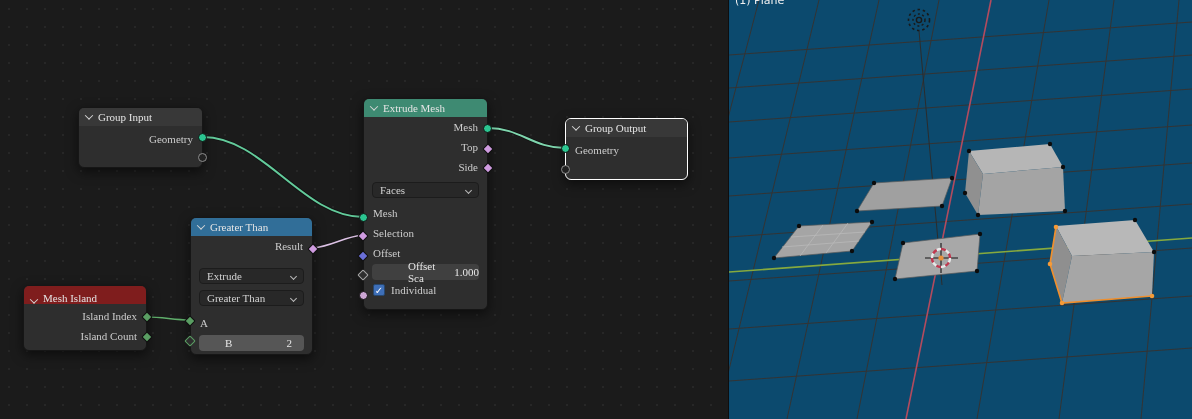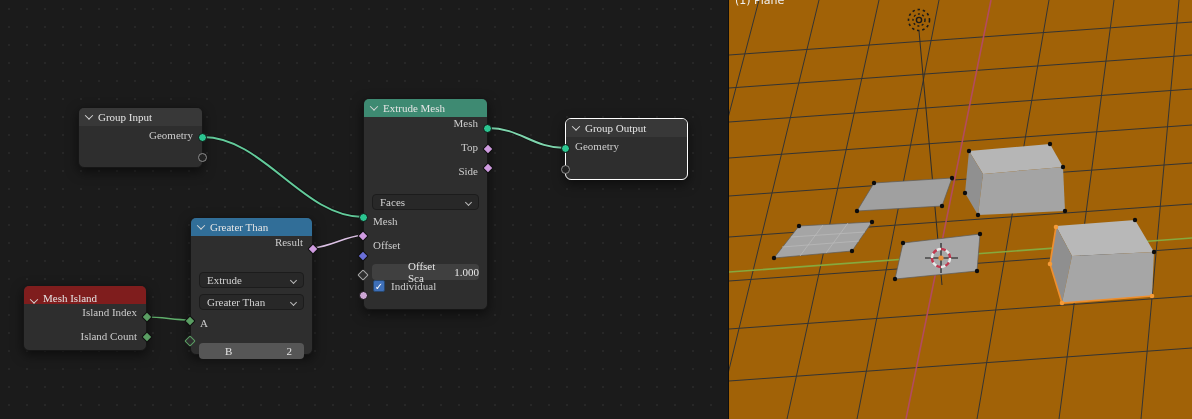--- a/index.html
+++ b/index.html
@@ -17,21 +17,21 @@
           box-shadow:0 4px 12px rgba(0,0,0,.55); font-size:11px; color:#cccccc; }
   .node.active { border:1px solid #ffffff; }
   .node-header { height:18px; display:flex; align-items:center; gap:6px; padding:0 7px;
                  border-radius:5px 5px 0 0; color:#e4e4e4; font-size:11px; white-space:nowrap; }
   .hdr-grey   { background:#383838; }
   .hdr-teal   { background:#3e8a72; }
   .hdr-blue   { background:#316e98; }
   .hdr-red    { background:#7f1d1d;align-items:flex-end; }
   .chev { width:6px; height:6px; border-left:1.5px solid #d6d6d6; border-bottom:1.5px solid #d6d6d6;
           transform:rotate(-45deg) translate(1px,-1px); flex:0 0 auto; }
-  .row { height:20px; display:flex; align-items:flex-end; padding:12px 9px; white-space:nowrap; }
+  .row { height:20px; display:flex; align-items:center; padding:0 9px; white-space:nowrap; }
   .row.out { justify-content:flex-end; }
 
   .dropdown { height:16px; margin:0 8px; background:#282828; border:1px solid #1c1c1c; border-radius:4px;
               display:flex; align-items:center; justify-content:space-between; padding:0 7px; color:#d2d2d2; }
   .dd-chev { width:5px; height:5px; border-left:1.3px solid #b9b9b9; border-bottom:1.3px solid #b9b9b9;
              transform:rotate(-45deg); }
   .field { height:16px; margin:0 8px; border-radius:4px; display:flex; align-items:center; color:#e6e6e6;padding-left:36px; }
   .field.drag { background:#404040; justify-content:center; gap:10px; }
   .field.slider { background:#565656; justify-content:space-between; padding:0 12px 0 26px; }
 
@@ -44,21 +44,21 @@
   .sock.open { background:#222; border:1.5px solid #8d8d8d; }
   .c-geo  { background:#2bc590; }
   .c-bool { background:#cf9be0; }
   .c-vec  { background:#6a6fd8; }
   .c-flt  { background:#2e2e2e; border:1.5px solid #a6a6a6; }
   .c-int  { background:#5a9e63; }
   .c-int-open { background:#2e2e2e; border:1.5px solid #5a9e63; }
   .c-boolc{ background:#cda6d5; }
 
   
-  .viewport { position:relative; width:463px; height:419px; background:#a16207; overflow:hidden; }
+  .viewport { position:relative; width:463px; height:419px; background:#0c4a6e; overflow:hidden; }
   .vp-label { position:absolute; left:6px; top:-6px; font-size:11px; color:#f0f0f0; z-index:3; }
   .viewport svg { position:absolute; left:0; top:0; }
 </style>
 </head>
 <body>
 
 <div class="screen">
 
   <div class="node-editor">
 
@@ -98,20 +98,23 @@
         </div>
       <div class="row out">
           <span>Side</span>
         </div>
       <div class="dropdown" style="margin-top:5px">
         <span>Faces</span>
         <span class="dd-chev"></span>
       </div>
       <div class="row" style="margin-top:5px">
           <span>Mesh</span>
+        </div>
+      <div class="row">
+          <span>Selection</span>
         </div>
       <div class="row">
           <span>Offset</span>
         </div>
       <div class="field drag" style="margin-top:1px">
         <span>Offset Sca</span>
         <span>1.000</span>
       </div>
       <div class="row">
         <span class="checkbox">✓</span>

